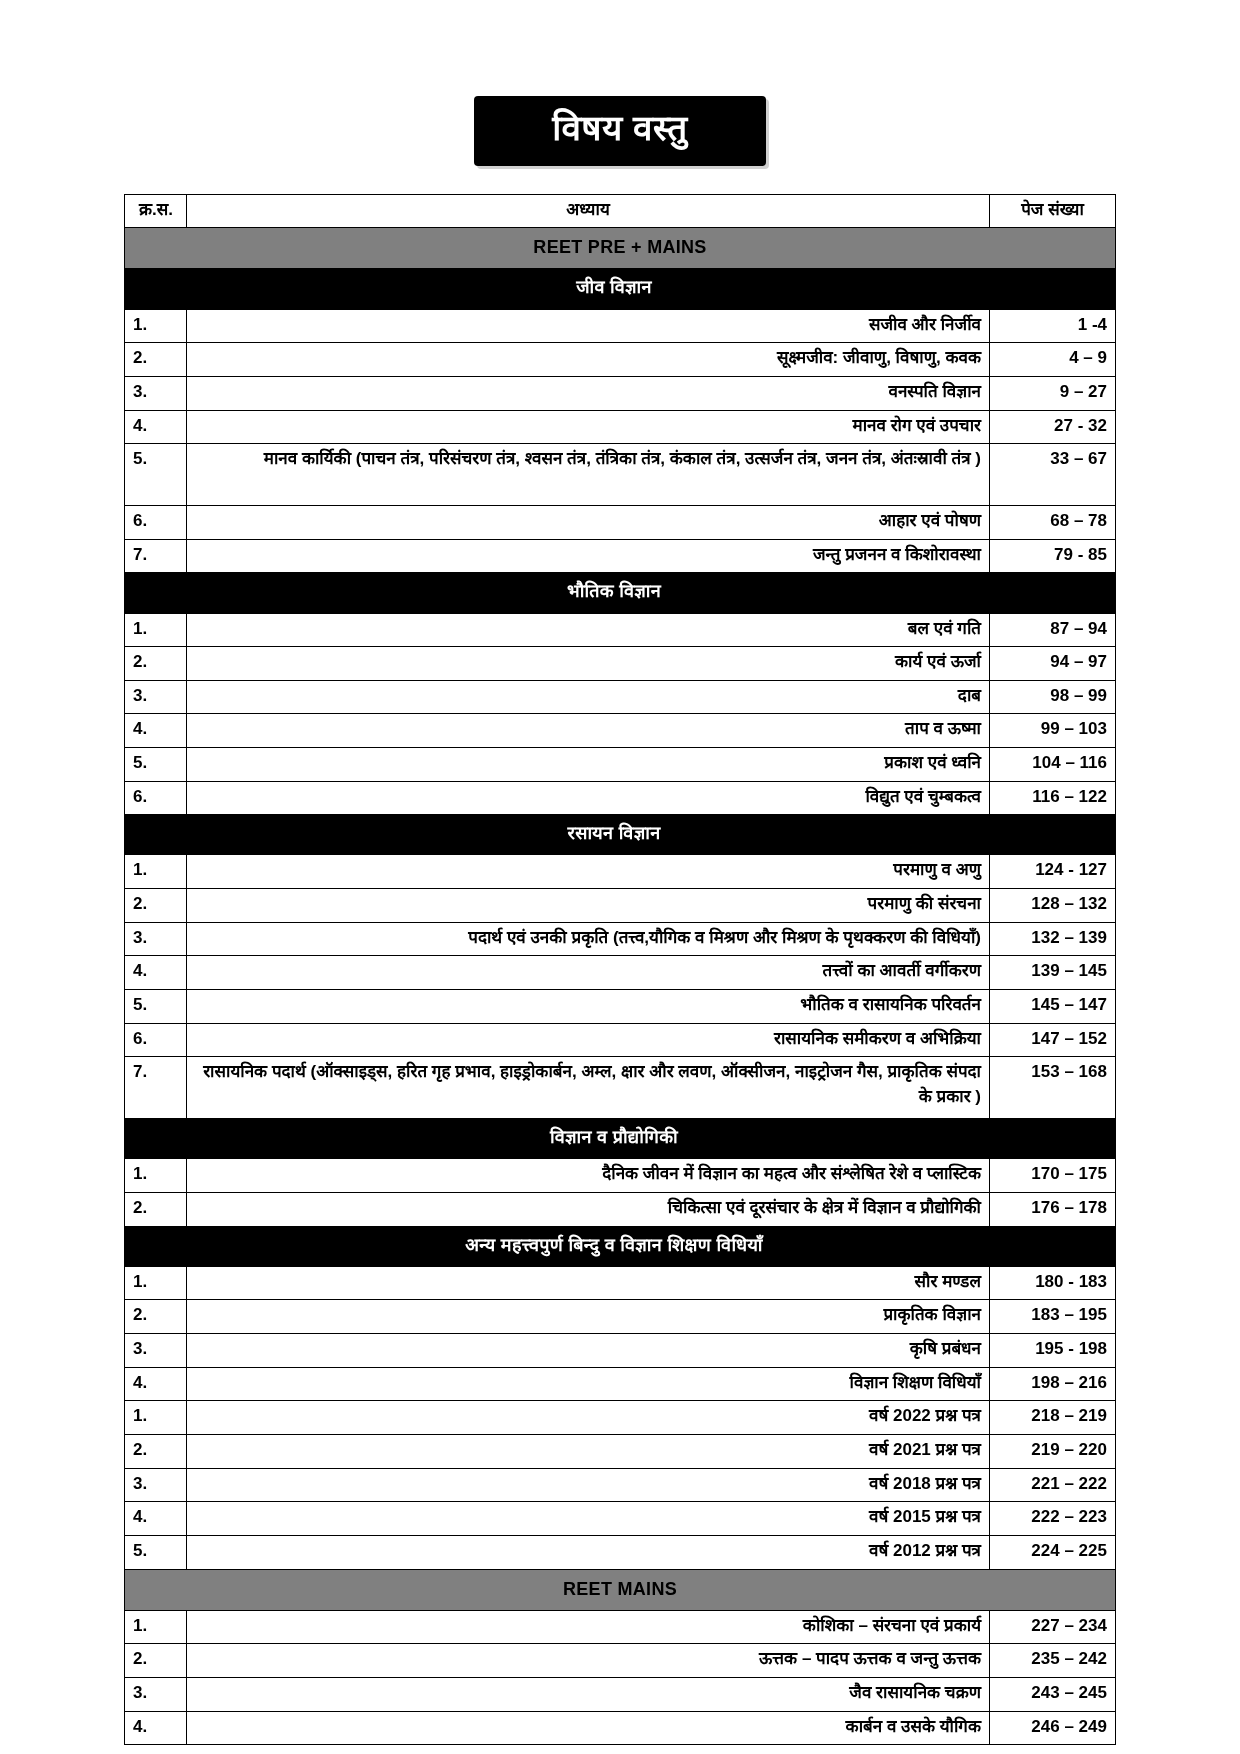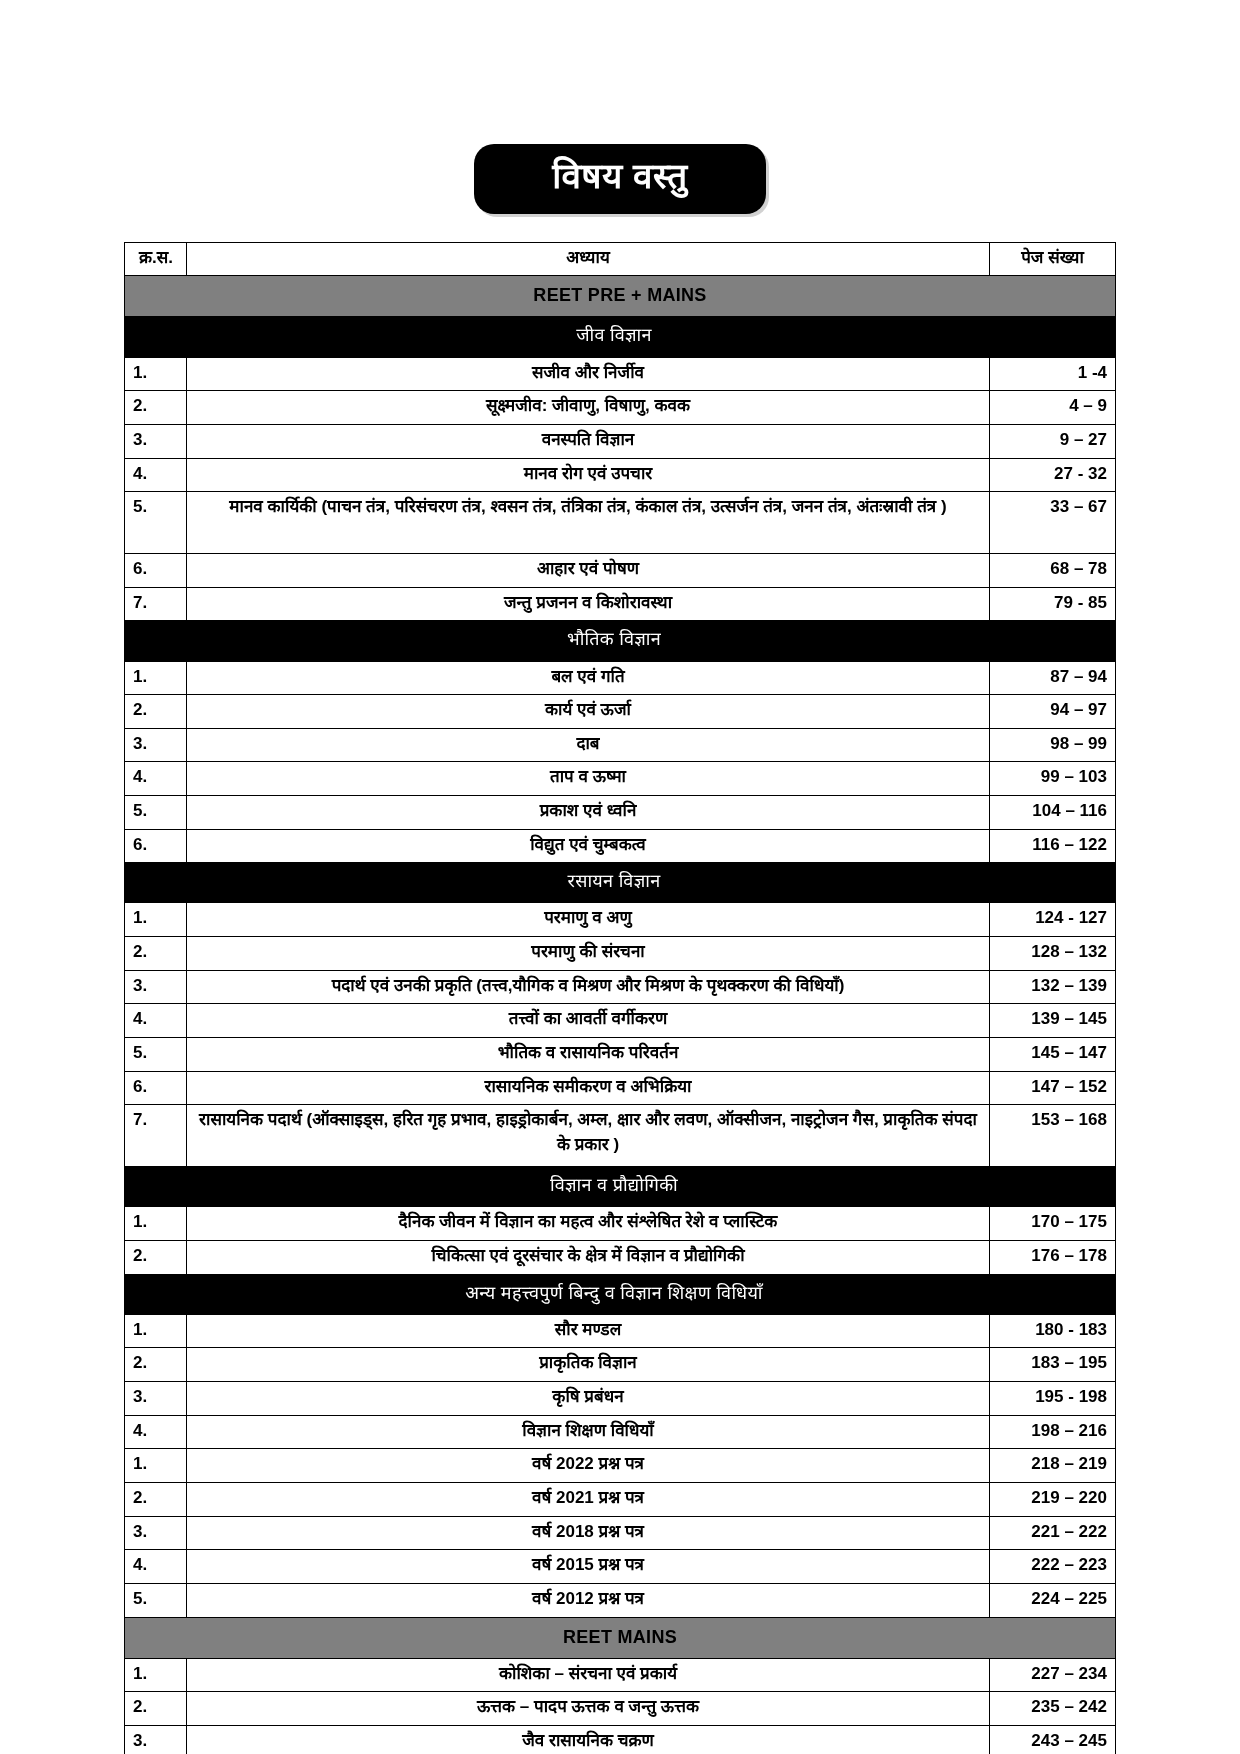--- a/index.html
+++ b/index.html
@@ -23,30 +23,29 @@
   
   .title-wrap {
     display: flex;
     justify-content: center;
     padding-top: 96px;
     padding-bottom: 28px;
   }
   .title-banner {
     background: #000000;
     color: #ffffff;
-    border-radius: 20px;
+    border-radius: 4px;
     padding: 10px 74px 16px 74px;
     font-size: 35px;
     font-weight: bold;
     line-height: 1.25;
     letter-spacing: 0.5px;
     box-shadow: 3px 3px 0 rgba(0,0,0,0.18);
     text-align: center;
     min-width: 292px;
-    margin-top: 48px;
   }
   
   .toc-wrap {
     padding: 0 124px 0 124px;
   }
   table.toc {
     width: 100%;
     border-collapse: collapse;
     table-layout: fixed;
     font-size: 16.5px;
@@ -76,36 +75,36 @@
     text-align: center;
     font-weight: bold;
     font-size: 18px;
     padding: 6px 8px 8px 8px;
     letter-spacing: 0.3px;
   }
   tr.band-black td {
     background: #000000;
     color: #ffffff;
     text-align: center;
-    font-weight: normal;
+    font-weight: bold;
     font-size: 18px;
     padding: 5px 20px 8px 8px;
     letter-spacing: 0.3px;
   }
   td.sno {
     font-weight: bold;
     font-size: 17px;
     text-align: left;
     padding-left: 10px;
     white-space: nowrap;
   }
   td.chap {
     font-weight: bold;
     font-size: 17px;
-    text-align: center;
+    text-align: right;
     padding-left: 12px;
   }
   td.page {
     font-weight: bold;
     font-size: 17px;
     text-align: right;
     padding-left: 10px;
     white-space: nowrap;
   }
   td.tall { height: 62px; }

